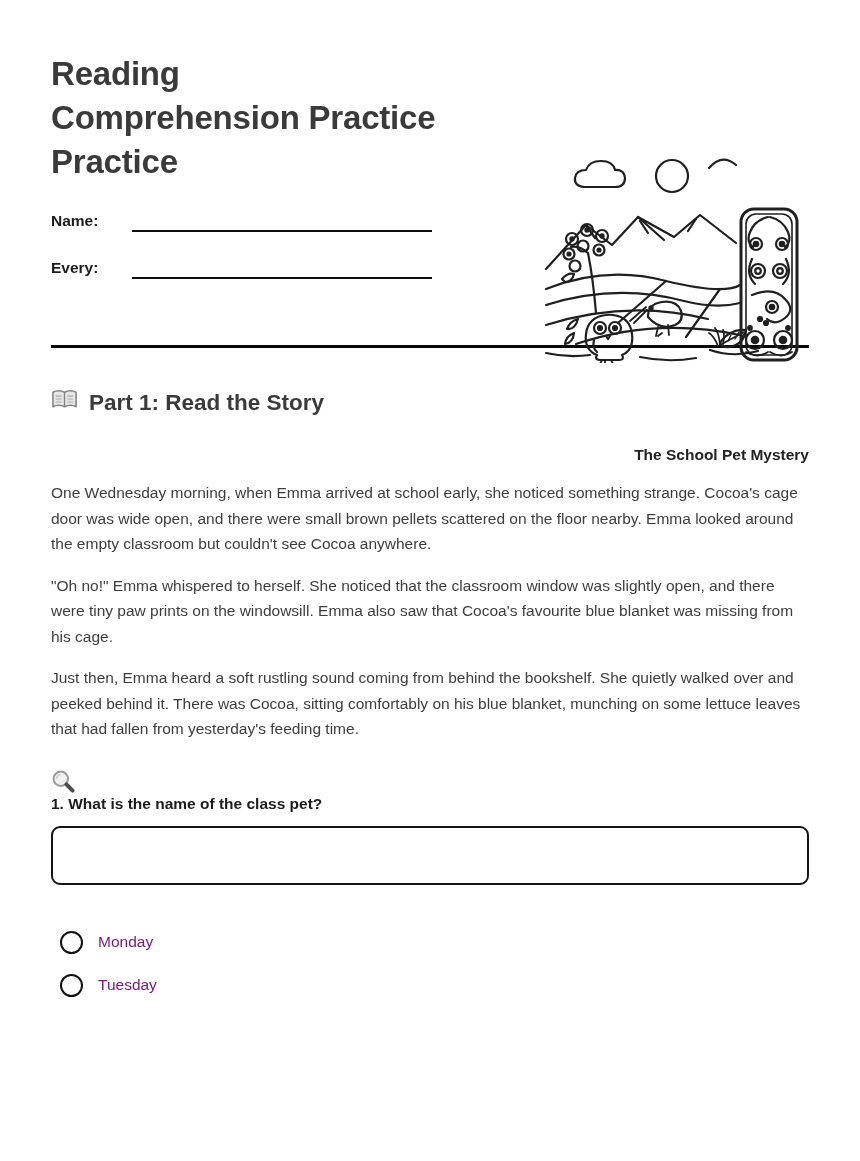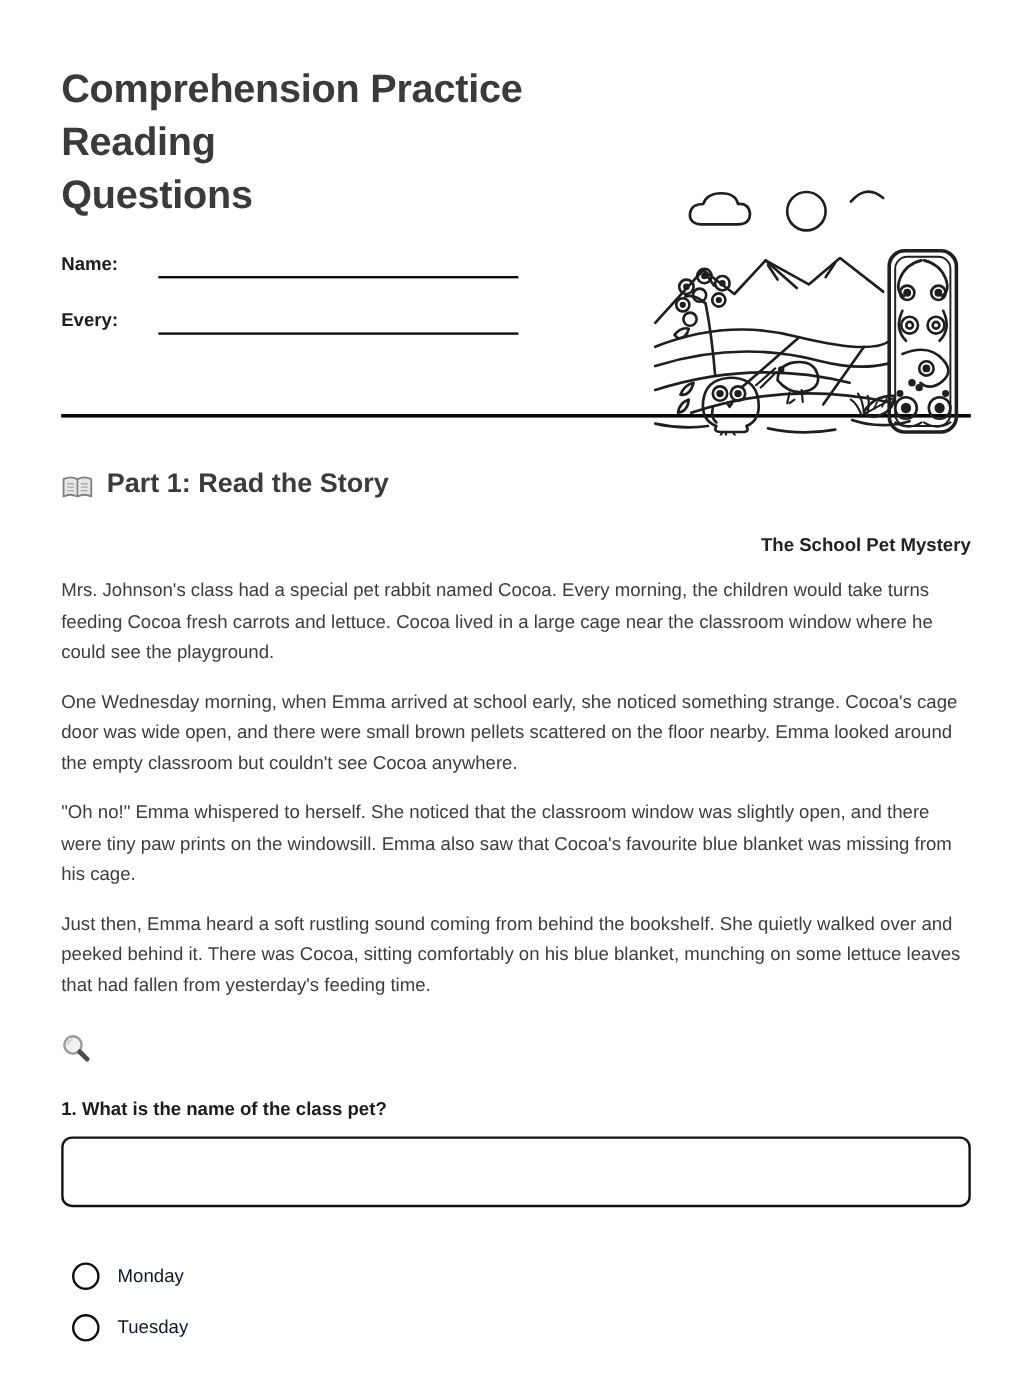--- a/index.html
+++ b/index.html
@@ -16,45 +16,45 @@
   .field-row { display:flex; align-items:flex-end; margin-top:24px; height:24px;gap:12px; }
   .field-row.date { margin-top:23px; }
   .field-label { font-weight:700; font-size:15.5px; color:#1c1c1c; width:69px; line-height:22px; }
   .field-line { width:300px; height:22px; border-bottom:2px solid #0d0d0d; font-size:15px; }
 
   .illustration { position:absolute; top:95px; left:544px; width:258px; height:216px; }
 
   .divider { border:none; height:3px; background:#070707; margin:66px 0 0; }
 
   
-  .section-heading { display:flex; align-items:flex-end; gap:11px; margin:40px 0 0; font-size:22.5px; font-weight:700; color:#3b3b3b; line-height:30px; }
+  .section-heading { display:flex; align-items:flex-start; gap:11px; margin:40px 0 0; font-size:22.5px; font-weight:700; color:#3b3b3b; line-height:30px; }
   .section-icon { flex:0 0 auto; }
 
   .story-title { margin:27px 0 0; font-size:15.5px; font-weight:700; color:#222222; line-height:19px;text-align:right; }
   .story-para { margin:16px 0 0; font-size:15.5px; line-height:25.5px; color:#3d3d3d; }
 
   
-  .q-label { margin-top:29px; font-size:15.5px; font-weight:700; color:#1c1c1c; line-height:19px; }
+  .q-label { font-size:15.5px; font-weight:700; color:#1c1c1c; line-height:19px; }
   .answer-box { margin-top:13px; height:59px; border:2.5px solid #141414; border-radius:9px; background:#ffffff; font-size:15px; padding:6px 10px; }
   .radio-group { margin-top:44px; padding-left:9px; }
   .radio-row { display:flex; align-items:center; height:27px; cursor:default; }
   .radio-row + .radio-row { margin-top:16px; }
   .radio-circle { width:23px; height:23px; border:2.6px solid #101010; border-radius:50%; background:#fff; flex:0 0 auto; }
-  .radio-label { margin-left:15px; font-size:15.5px; color:#0f172a; }
+  .radio-label { margin-left:15px; font-size:15.5px; color:#701a75; }
 </style>
 </head>
 <body>
 
 <div class="page">
 
   <header>
     <h1 class="title">
+      <span>Reading</span>
       <span>Comprehension Practice</span>
-      <span>Reading</span>
-      <span>Questions</span>
+      <span>Practice</span>
     </h1>
 
     <div class="field-row">
       <span class="field-label">Name:</span>
       <div class="field-line"></div>
     </div>
 
     <div class="field-row date">
       <span class="field-label">Every:</span>
       <div class="field-line"></div>
@@ -177,21 +177,20 @@
       <svg class="section-icon" width="27" height="23" viewBox="0 0 28 22">
         <path d="M2,3.5 Q8,0.5 14,3.5 Q20,0.5 26,3.5 L26,18.5 Q20,15.5 14,18.5 Q8,15.5 2,18.5 Z" fill="#e6e6e6" stroke="#828282" stroke-width="1.6" stroke-linejoin="round"></path>
         <path d="M14,3.5 L14,18.5" stroke="#828282" stroke-width="1.4"></path>
         <path d="M5,7.5 h6 M5,10.5 h6 M5,13.5 h6 M17,7.5 h6 M17,10.5 h6 M17,13.5 h6" stroke="#aaaaaa" stroke-width="1.1"></path>
       </svg>
       <span>Part 1: Read the Story</span>
     </h2>
 
     <h3 class="story-title">The School Pet Mystery</h3>
 
-    <p class="story-para">Mrs. Johnson's class had a special pet rabbit named Cocoa. Every morning, the children would take turns feeding Cocoa fresh carrots and lettuce. Cocoa lived in a large cage near the classroom window where he could see the playground.</p>
     <p class="story-para">One Wednesday morning, when Emma arrived at school early, she noticed something strange. Cocoa's cage door was wide open, and there were small brown pellets scattered on the floor nearby. Emma looked around the empty classroom but couldn't see Cocoa anywhere.</p>
     <p class="story-para">"Oh no!" Emma whispered to herself. She noticed that the classroom window was slightly open, and there were tiny paw prints on the windowsill. Emma also saw that Cocoa's favourite blue blanket was missing from his cage.</p>
     <p class="story-para">Just then, Emma heard a soft rustling sound coming from behind the bookshelf. She quietly walked over and peeked behind it. There was Cocoa, sitting comfortably on his blue blanket, munching on some lettuce leaves that had fallen from yesterday's feeding time.</p>
   </section>
 
   <section>
     <h2 class="section-heading" style="margin-top:27px;">
       <svg class="section-icon" width="25" height="25" viewBox="0 0 25 25">
         <circle cx="9.8" cy="9.8" r="7.2" fill="#f1f1f1" stroke="#9a9a9a" stroke-width="2"></circle>
         <path d="M5.6,9.2 q0.4,-3 3.4,-3.6" stroke="#c9c9c9" stroke-width="1.4" fill="none" stroke-linecap="round"></path>

